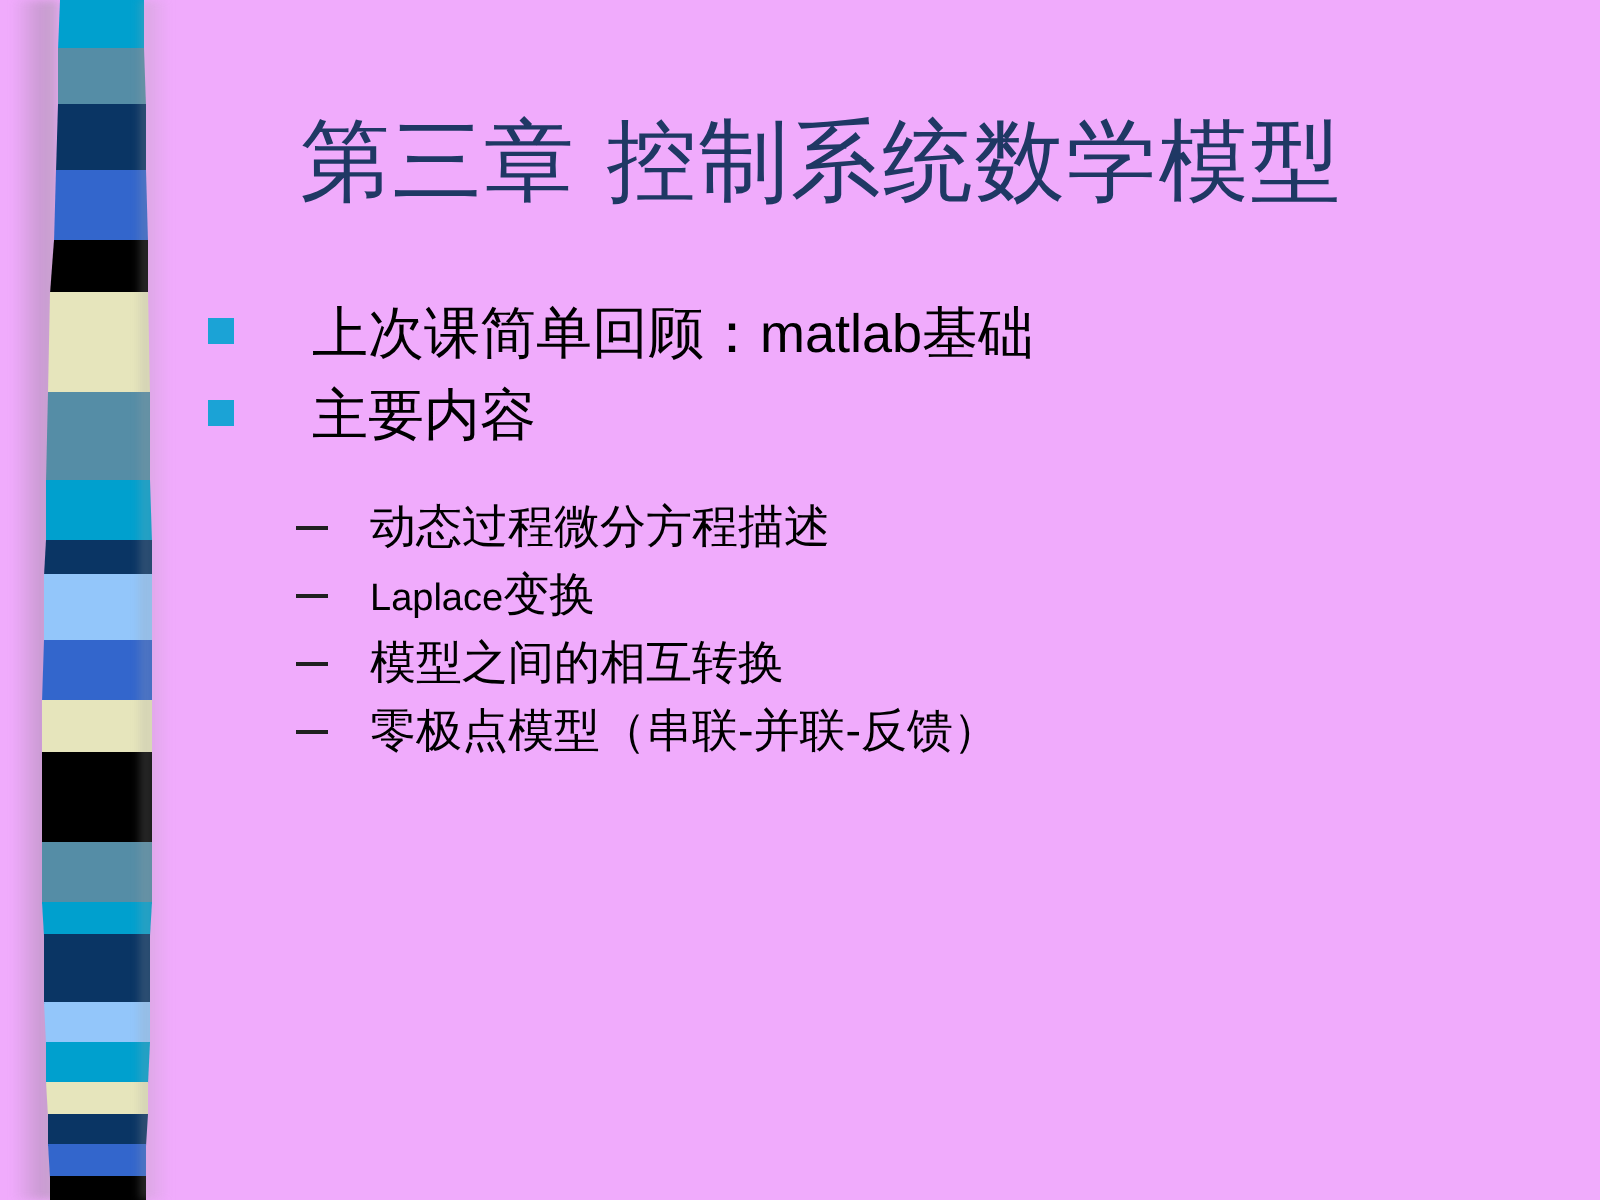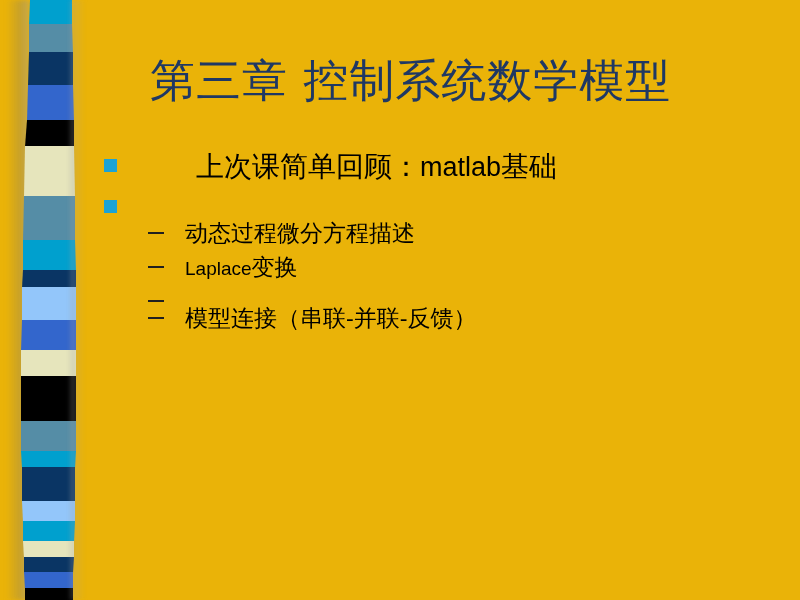--- a/index.html
+++ b/index.html
@@ -5,21 +5,21 @@
   * { margin:0; padding:0; box-sizing:border-box; }
   html, body {
     width:800px; height:600px;
     overflow:hidden;
     background:#ffffff;
     font-family:"Liberation Serif", serif;
   }
   #slide {
     position:relative;
     width:800px; height:600px;
-    background:#eab308;
+    background:#f0abfc;
     overflow:hidden;
   }
 
   
   #stripe-shadow {
     position:absolute;
     left:6px; top:0;
     width:26px; height:600px;
     background:linear-gradient(to right,
         rgba(255,255,255,0) 0%,
@@ -65,42 +65,41 @@
   #body-list {
     position:absolute;
     left:104px; top:148px;
     width:660px;
   }
   .lvl1 {
     position:relative;
     display:flex;
     align-items:flex-start;
     margin-bottom:3px;
-    gap:40px;
   }
   .lvl1 .marker {
     flex:0 0 auto;
     width:13px; height:13px;
     background:#1BA3D6;
     margin-top:11px;
     margin-right:39px;
   }
   .lvl1 .txt {
     font-family:"DejaVu Serif", serif;
     font-size:28px;
     line-height:38px;
     color:#000000;
     white-space:nowrap;
   }
   .lvl1 .txt .latin {
     font-family:"Liberation Sans", sans-serif;
     font-size:27px;
   }
 
-  .sublist { margin-top:4px; }
+  .sublist { margin-top:21px; }
   .lvl2 {
     display:flex;
     align-items:flex-start;
     margin-left:44px;
   }
   .lvl2 .marker {
     flex:0 0 auto;
     width:16px;
     margin-top:15px;
     margin-right:21px;
@@ -154,39 +153,41 @@
 
   <div id="body-list">
 
     <div class="lvl1">
       <span class="marker"></span>
       <span class="txt"><span>上次课简单回顾：</span><span class="latin">matlab</span><span>基础</span></span>
     </div>
 
     <div class="lvl1">
       <span class="marker"></span>
+      <span class="txt"><span>主要内容</span><span class="latin"></span><span></span></span>
     </div>
 
     <div class="sublist">
 
       <div class="lvl2">
         <span class="marker"></span>
         <span class="txt"><span>动态过程微分方程描述</span><span class="latin"></span><span></span></span>
       </div>
 
       <div class="lvl2">
         <span class="marker"></span>
         <span class="txt"><span></span><span class="latin">Laplace</span><span>变换</span></span>
       </div>
 
 
       <div class="lvl2">
         <span class="marker"></span>
+        <span class="txt"><span>模型之间的相互转换</span><span class="latin"></span><span></span></span>
       </div>
 
       <div class="lvl2">
         <span class="marker"></span>
-        <span class="txt"><span>模型连接（串联-并联-反馈）</span><span class="latin"></span><span></span></span>
+        <span class="txt"><span>零极点模型（串联-并联-反馈）</span><span class="latin"></span><span></span></span>
       </div>
 
     </div>
   </div>
 </div>
 
 </body></html>

